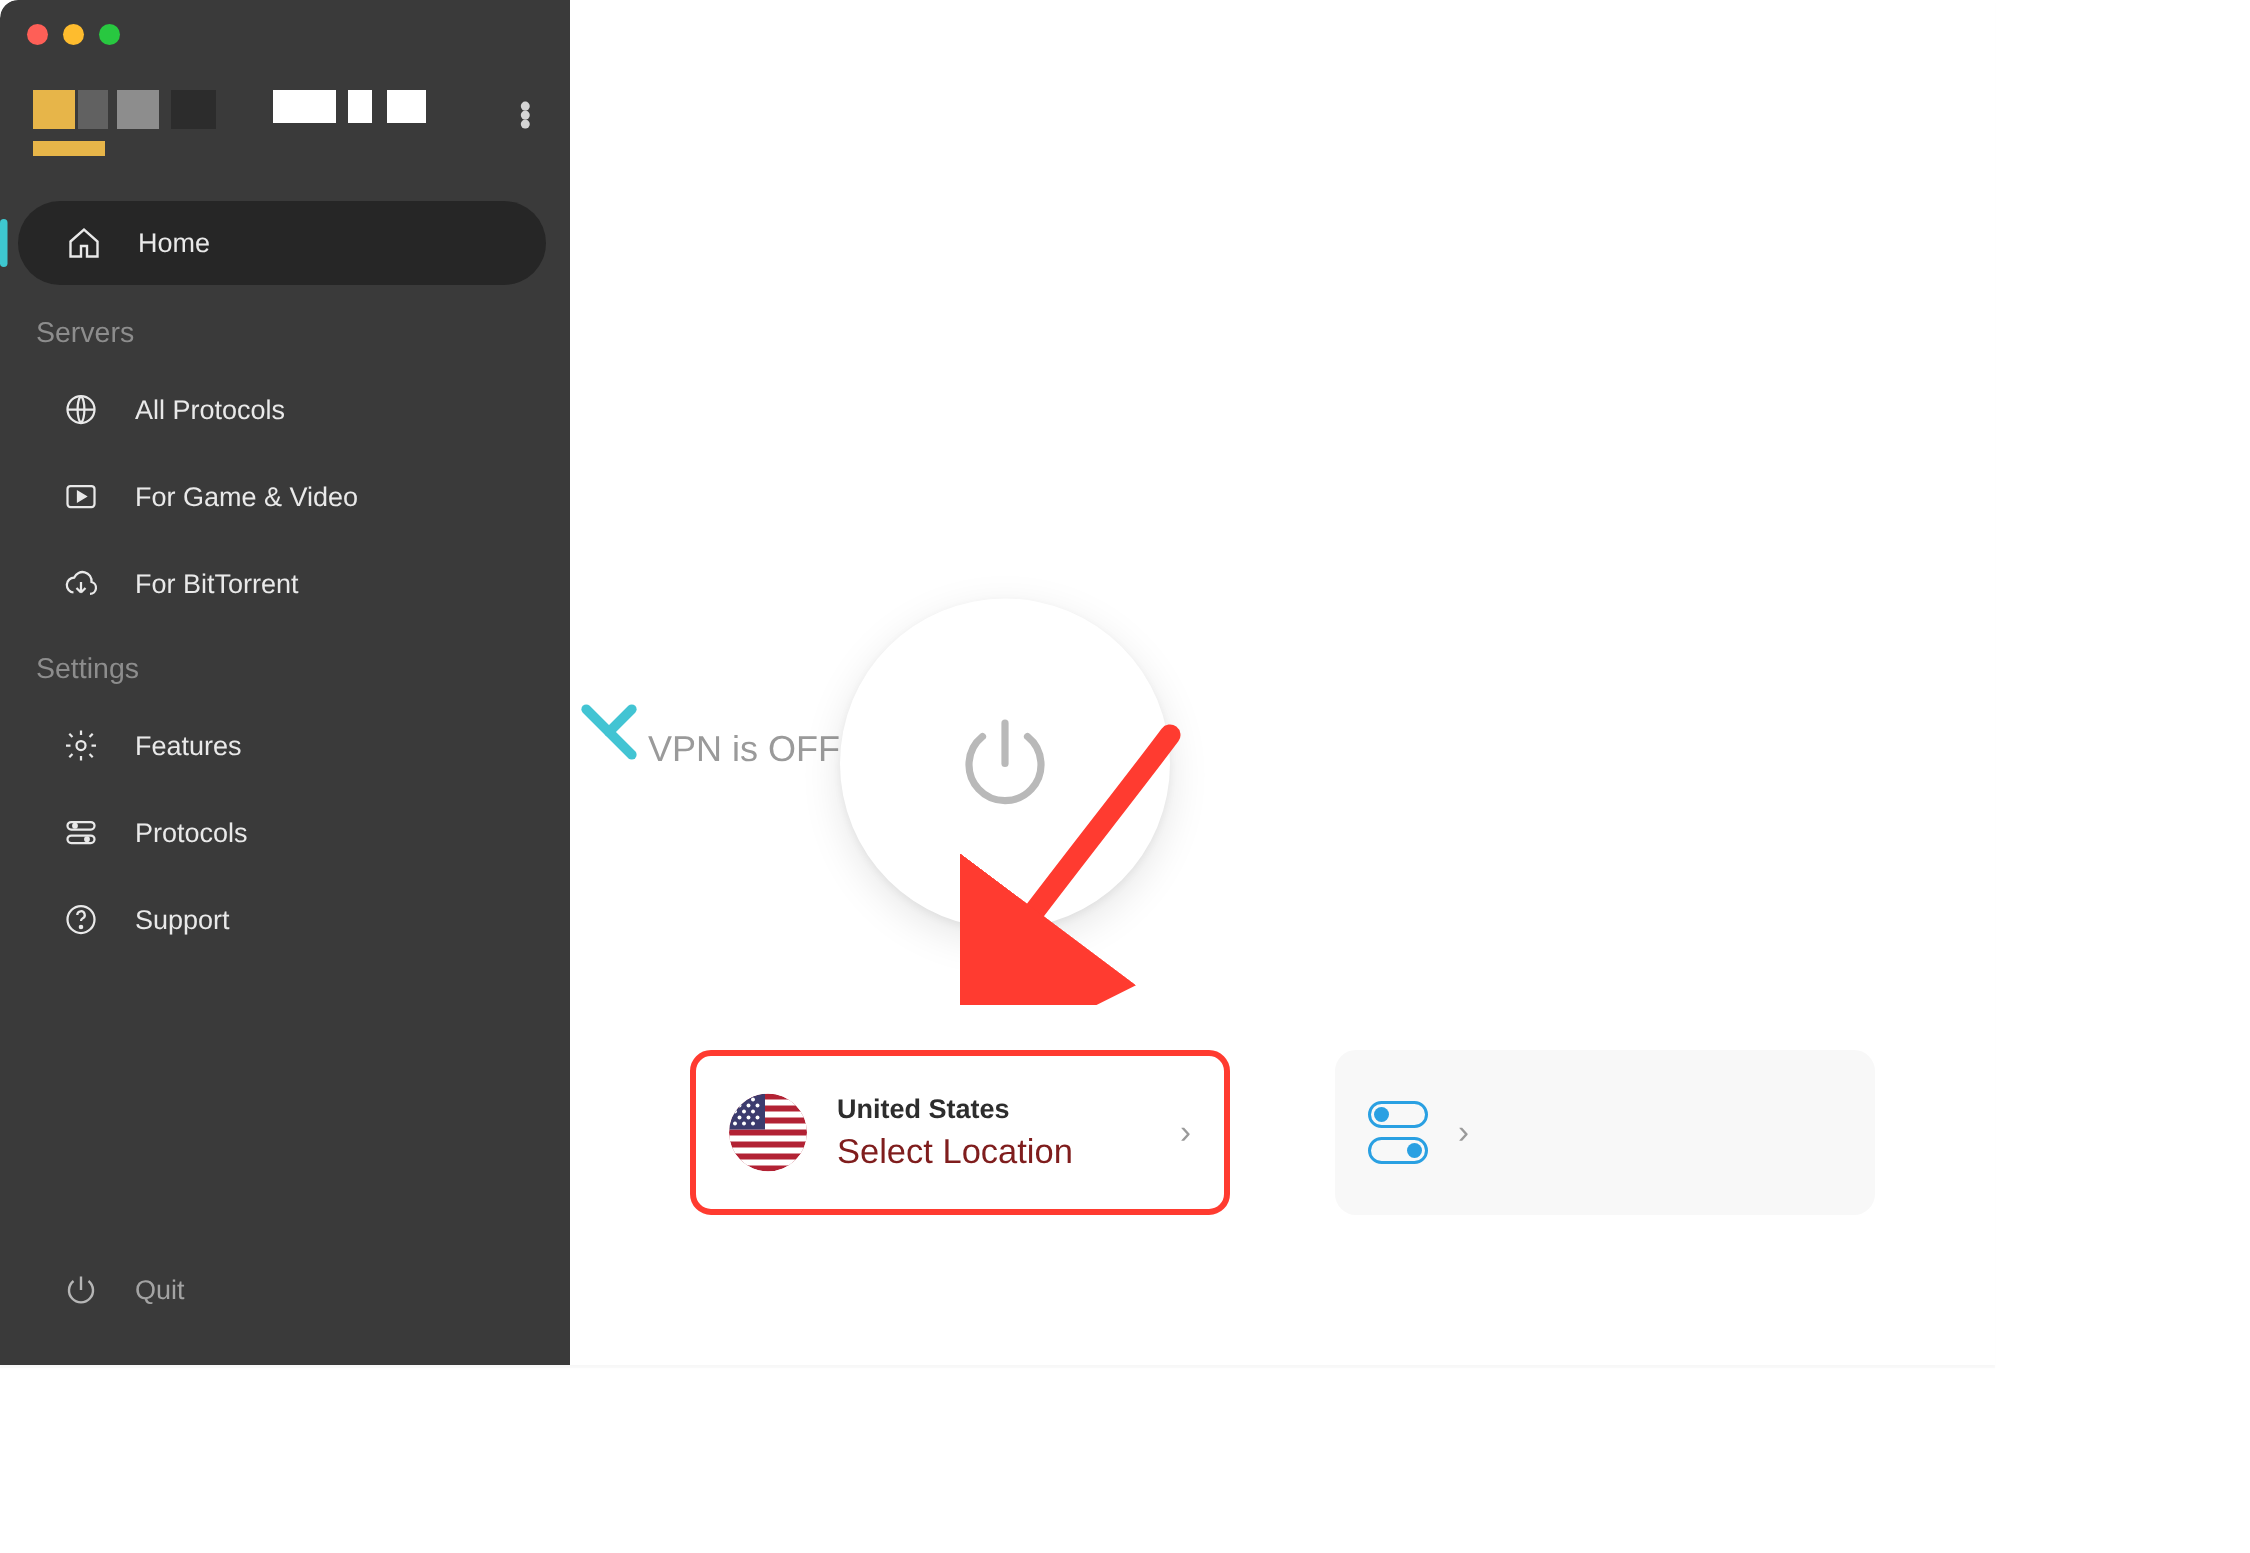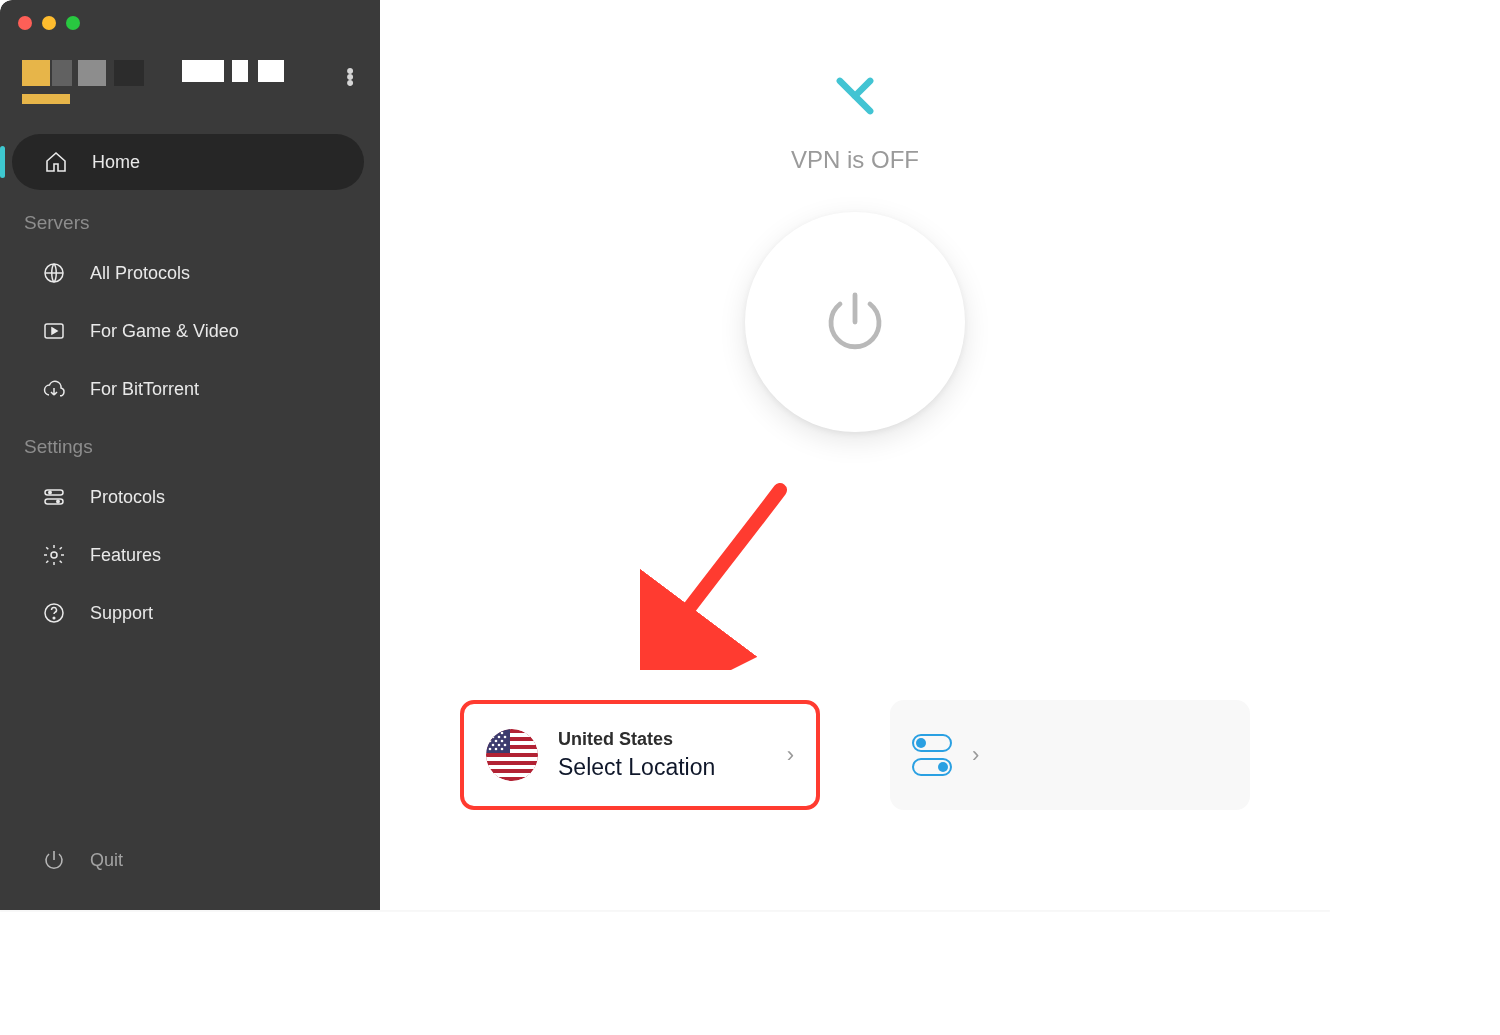--- a/index.html
+++ b/index.html
@@ -110,21 +110,21 @@
   .sidebar-spacer { flex:1; }
   .nav-item.quit { color:#a3a3a3; margin-bottom:22px;}
   .nav-item.quit .icon-slot{ color:#b6b6b6;}
 
   
   .main {
     flex:1;
     background:#fff;
     position:relative;
     display:flex;
-    flex-direction:column;
+    flex-direction:row;
     align-items:center;
     padding-top:70px;
   }
   .logo-x { color:#42c4d3; }
   .status-text {
     margin-top:20px;
     color:#9a9a9a;
     font-size:24px;
     font-weight:400;
   }
@@ -163,21 +163,21 @@
     background:#fff;
   }
   .flag{
     width:52px;height:52px;border-radius:50%;
     overflow:hidden;
     display:flex;align-items:center;justify-content:center;
     flex-shrink:0;
   }
   .card-text{ flex:1; }
   .card-title{ font-size:18px; color:#2d2d2d; font-weight:600; margin-bottom:4px;}
-  .card-sub{ font-size:23px; color:#0f172a; font-weight:400;}
+  .card-sub{ font-size:23px; color:#7f1d1d; font-weight:400;}
   .chev{
     color:#9a9a9a;
     font-size:22px;
   }
   .toggle-ic{ display:flex; flex-direction:column; gap:6px;}
   .tog{ width:40px;height:18px;border:2px solid #2aa0e2;border-radius:10px;position:relative;}
   .tog::after{content:"";position:absolute;width:10px;height:10px;border-radius:50%;background:#2aa0e2;top:2px;}
   .tog.off::after{ left:2px;}
   .tog.on::after{ left:24px;}
 
@@ -258,37 +258,37 @@
         </svg>
       </span>
       <span>For BitTorrent</span>
     </div>
 
     <div class="nav-section-title">Settings</div>
 
     <div class="nav-item">
       <span class="icon-slot">
         <svg width="24" height="24" viewBox="0 0 24 24" fill="none" stroke="currentColor" stroke-width="1.5">
+          <circle cx="12" cy="12" r="3"></circle>
+          <path d="M12 2v3m0 14v3M4.2 4.2l2.1 2.1m11.4 11.4 2.1 2.1M2 12h3m14 0h3M4.2 19.8l2.1-2.1m11.4-11.4 2.1-2.1"></path>
+        </svg>
+      </span>
+      <span>Features</span>
+    </div>
+
+    <div class="nav-item">
+      <span class="icon-slot">
+        <svg width="24" height="24" viewBox="0 0 24 24" fill="none" stroke="currentColor" stroke-width="1.5">
           <rect x="3" y="5" width="18" height="5" rx="2.5"></rect>
             <rect x="3" y="14" width="18" height="5" rx="2.5"></rect>
           <circle cx="8" cy="7.5" r="1.2" fill="currentColor"></circle>
             <circle cx="16" cy="16.5" r="1.2" fill="currentColor"></circle>
         </svg>
       </span>
       <span>Protocols</span>
-    </div>
-
-    <div class="nav-item">
-      <span class="icon-slot">
-        <svg width="24" height="24" viewBox="0 0 24 24" fill="none" stroke="currentColor" stroke-width="1.5">
-          <circle cx="12" cy="12" r="3"></circle>
-          <path d="M12 2v3m0 14v3M4.2 4.2l2.1 2.1m11.4 11.4 2.1 2.1M2 12h3m14 0h3M4.2 19.8l2.1-2.1m11.4-11.4 2.1-2.1"></path>
-        </svg>
-      </span>
-      <span>Features</span>
     </div>
 
     <div class="nav-item">
       <span class="icon-slot">
         <svg width="24" height="24" viewBox="0 0 24 24" fill="none" stroke="currentColor" stroke-width="1.5">
           <circle cx="12" cy="12" r="9"></circle>
             <path d="M9.5 9a2.5 2.5 0 1 1 3.5 2.3c-.8.4-1 1-1 1.7"></path>
             <circle cx="12" cy="17" r="0.8" fill="currentColor"></circle>
         </svg>
       </span>

